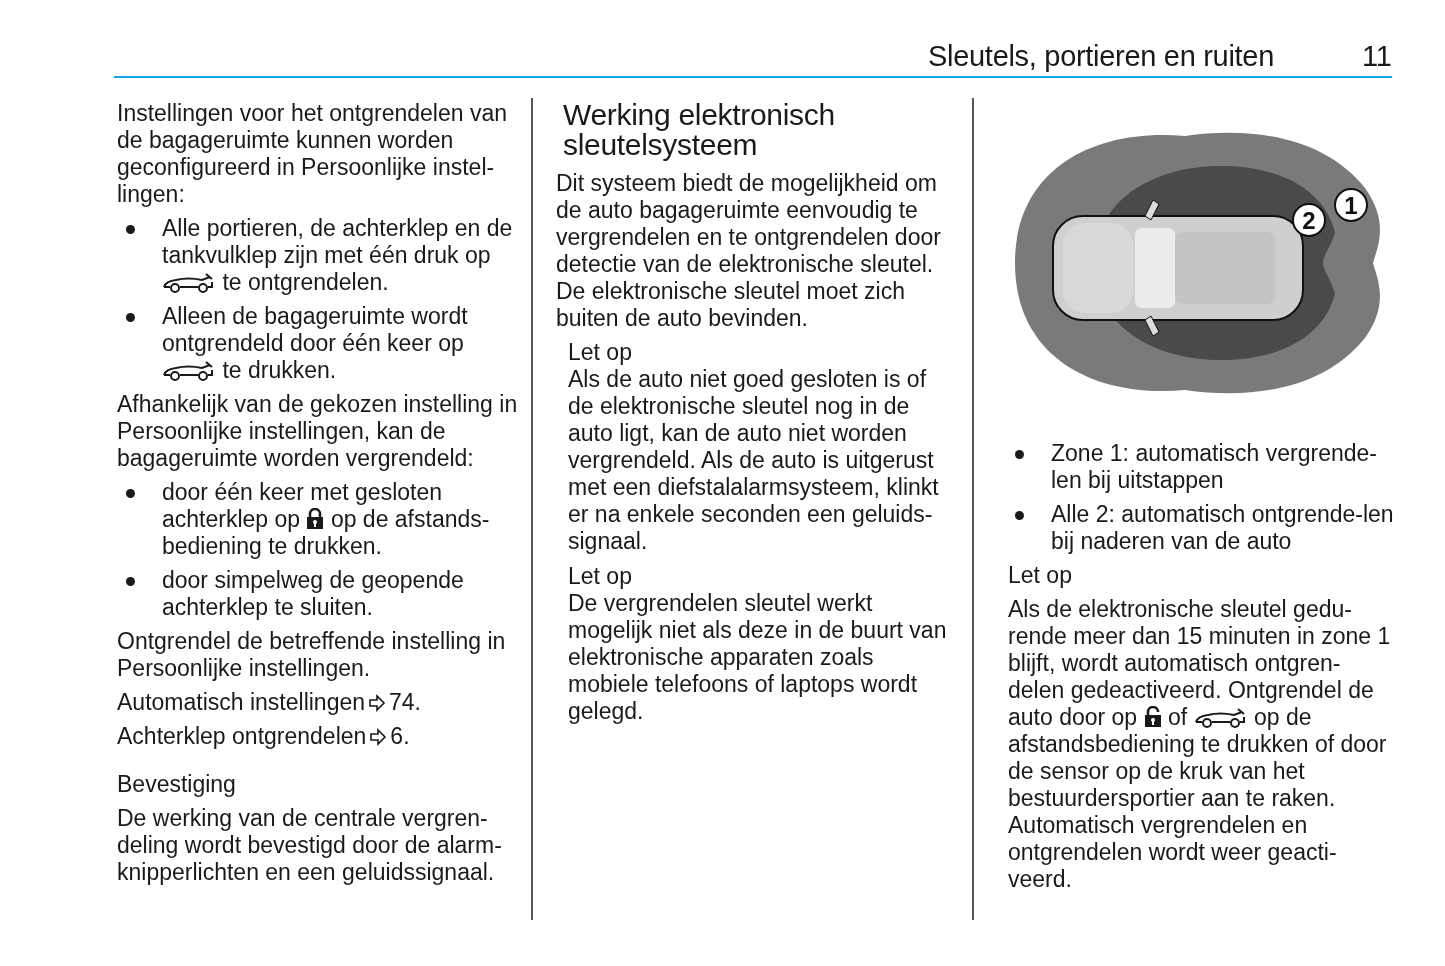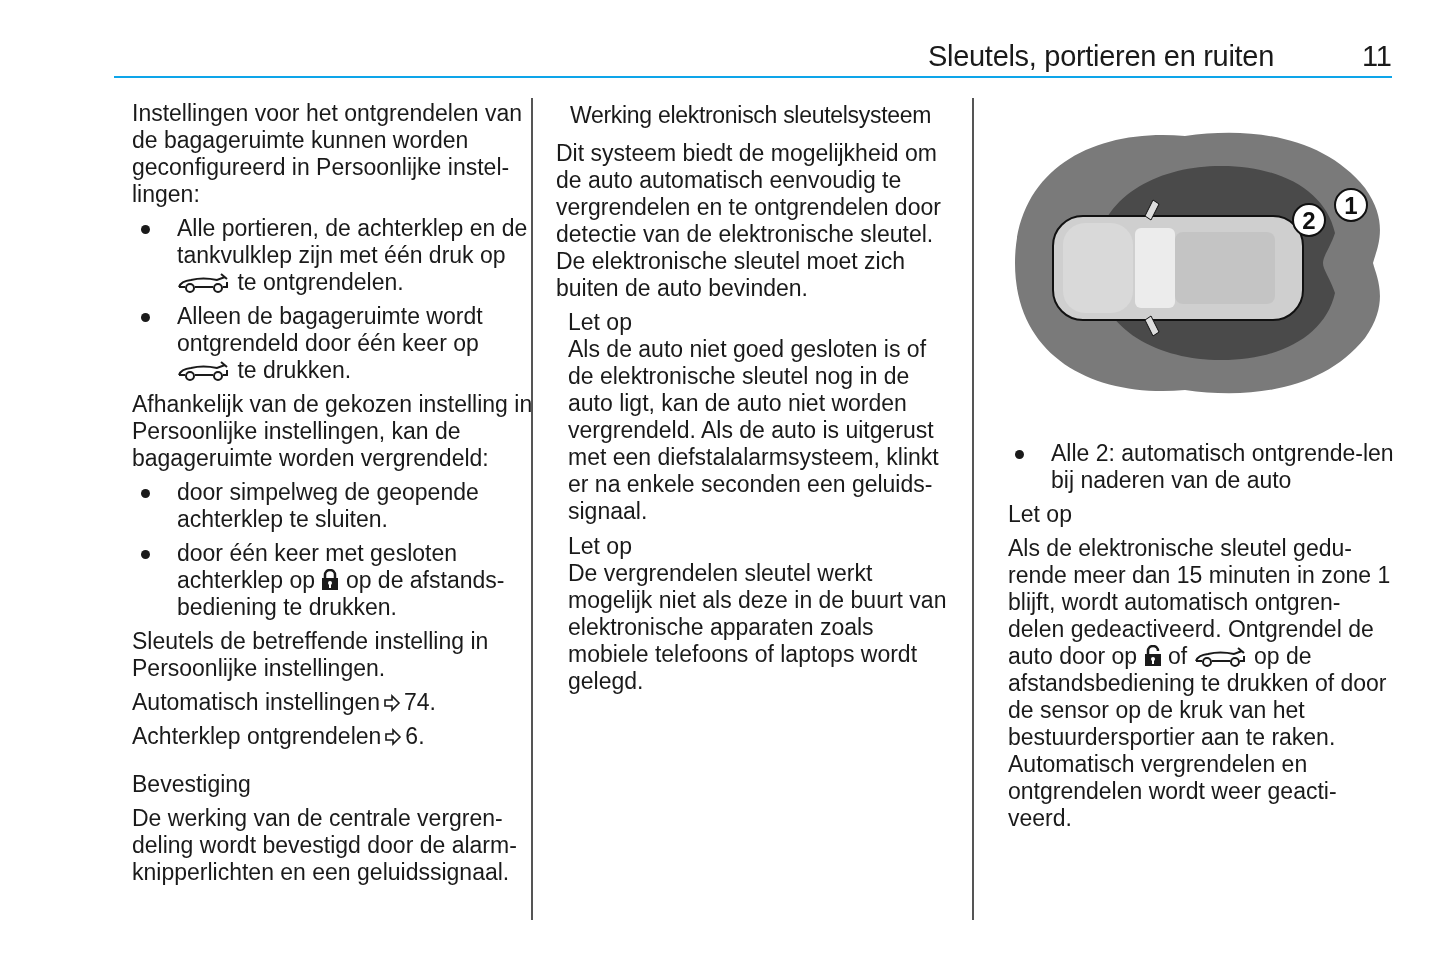--- a/index.html
+++ b/index.html
@@ -13,24 +13,24 @@
   }
   .header-title {
     position: absolute; right: 118px; top: 2px; font-size: 29px; letter-spacing: -0.3px;
   }
   .header-page {
     position: absolute; right: 0; top: 2px; font-size: 29px;
   }
   .vrule { position: absolute; top: 98px; width: 2px; height: 822px; background: #555; }
   .col { position: absolute; top: 100px; font-size: 23px; line-height: 27px; }
   .col p { margin: 0 0 7px 0; }
-  .col1 { left: 132px; width: 405px; }
+  .col1 { left: 117px; width: 405px; }
   .col2 { left: 556px; width: 400px; }
   .col3 { left: 1008px; width: 390px; }
-  .heading { font-size: 23px; line-height: 30px; margin: 0 0 10px 14px; letter-spacing: -0.3px; }
+  .heading { font-size: 30px; line-height: 30px; margin: 0 0 10px 7px; letter-spacing: -0.3px; }
   .subhead { margin: 0; }
   ul.bul { list-style: none; margin: 0 0 7px 0; padding: 0; }
   ul.bul li { position: relative; padding-left: 45px; margin-bottom: 7px; }
   ul.bul li::before {
     content: ""; position: absolute; left: 9px; top: 10px; width: 9px; height: 9px;
     border-radius: 50%; background: #1a1a1a;
   }
   .note { padding-left: 12px; margin-bottom: 8px; }
   .note .subhead { margin-bottom: 0; }
   .icon-inline { display: inline-block; vertical-align: -3px; }
@@ -70,51 +70,51 @@
           <path d="M44 1 L50 6" stroke="#1a1a1a" stroke-width="2"></path>
           <path d="M2 14 L8 14 M18 14 L36 14 M46 14 L50 14 L50 9" fill="none" stroke="#1a1a1a" stroke-width="2"></path>
           <circle cx="13" cy="15" r="4" fill="none" stroke="#1a1a1a" stroke-width="2"></circle>
           <circle cx="41" cy="15" r="4" fill="none" stroke="#1a1a1a" stroke-width="2"></circle>
         </svg>
       <span>te drukken.</span>
     </li>
   </ul>
   <p>Afhankelijk van de gekozen instelling in Persoonlijke instellingen, kan de bagageruimte worden vergrendeld:</p>
   <ul class="bul">
-    <li>door simpelweg de geopende achterklep te sluiten.</li>
     <li>
       <span>door één keer met gesloten achterklep op</span>
       <svg class="icon-inline" width="18" height="22" viewBox="0 0 18 22">
           <path d="M4 10 V6 a5 5 0 0 1 10 0 V10" fill="none" stroke="#1a1a1a" stroke-width="2.5"></path>
           <rect x="1" y="9" width="16" height="12" fill="#1a1a1a"></rect>
           <circle cx="9" cy="14" r="2" fill="#fff"></circle>
           <rect x="8" y="14" width="2" height="5" fill="#fff"></rect>
         </svg>
       <span>op de afstands-bediening te drukken.</span>
     </li>
+    <li>door simpelweg de geopende achterklep te sluiten.</li>
   </ul>
-  <p>Sleutels de betreffende instelling in Persoonlijke instellingen.</p>
+  <p>Ontgrendel de betreffende instelling in Persoonlijke instellingen.</p>
   <p>
     <span>Automatisch instellingen</span><svg class="xref" width="18" height="18" viewBox="0 0 18 18">
         <path d="M2 6 H9 V2 L16 9 L9 16 V12 H2 Z" fill="none" stroke="#1a1a1a" stroke-width="1.6"></path>
       </svg><span>74.</span>
   </p>
   <p>
     <span>Achterklep ontgrendelen</span><svg class="xref" width="18" height="18" viewBox="0 0 18 18">
         <path d="M2 6 H9 V2 L16 9 L9 16 V12 H2 Z" fill="none" stroke="#1a1a1a" stroke-width="1.6"></path>
       </svg><span>6.</span>
   </p>
   <div class="spacer"></div>
   <p class="subhead">Bevestiging</p>
   <p>De werking van de centrale vergren-deling wordt bevestigd door de alarm-knipperlichten en een geluidssignaal.</p>
 </div>
 
 <div class="col col2">
   <h2 class="heading" style="font-weight:normal">Werking elektronisch sleutelsysteem</h2>
-  <p>Dit systeem biedt de mogelijkheid om de auto automatisch eenvoudig te vergrendelen en te ontgrendelen door detectie van de elektronische sleutel. De elektronische sleutel moet zich buiten de auto bevinden.</p>
+  <p>Dit systeem biedt de mogelijkheid om de auto bagageruimte eenvoudig te vergrendelen en te ontgrendelen door detectie van de elektronische sleutel. De elektronische sleutel moet zich buiten de auto bevinden.</p>
   <div class="note">
     <p class="subhead">Let op</p>
     <p>Als de auto niet goed gesloten is of de elektronische sleutel nog in de auto ligt, kan de auto niet worden vergrendeld. Als de auto is uitgerust met een diefstalalarmsysteem, klinkt er na enkele seconden een geluids-signaal.</p>
   </div>
   <div class="note">
     <p class="subhead">Let op</p>
     <p>De vergrendelen sleutel werkt mogelijk niet als deze in de buurt van elektronische apparaten zoals mobiele telefoons of laptops wordt gelegd.</p>
   </div>
 </div>
 
@@ -134,20 +134,21 @@
     <text x="304" y="101" text-anchor="middle" font-family="Liberation Sans, sans-serif" font-size="24" font-weight="bold" fill="#111">2</text>
   </g>
   <g>
     <circle cx="346" cy="77" r="16" fill="#fff" stroke="#111" stroke-width="2"></circle>
     <text x="346" y="86" text-anchor="middle" font-family="Liberation Sans, sans-serif" font-size="24" font-weight="bold" fill="#111">1</text>
   </g>
 </svg>
 
 <div class="col col3" style="top:440px; left:1006px;">
   <ul class="bul">
+    <li>Zone 1: automatisch vergrende-len bij uitstappen</li>
     <li>Alle 2: automatisch ontgrende-len bij naderen van de auto</li>
   </ul>
   <div style="padding-left:2px">
     <p class="subhead">Let op</p>
     <p>
       <span>Als de elektronische sleutel gedu-rende meer dan 15 minuten in zone 1 blijft, wordt automatisch ontgren-delen gedeactiveerd. Ontgrendel de auto door op</span>
       <svg class="icon-inline" width="18" height="22" viewBox="0 0 18 22">
           <path d="M4 10 V6 a5 5 0 0 1 10 0" fill="none" stroke="#1a1a1a" stroke-width="2.5"></path>
           <rect x="1" y="9" width="16" height="12" fill="#1a1a1a"></rect>
           <circle cx="9" cy="14" r="2" fill="#fff"></circle>

